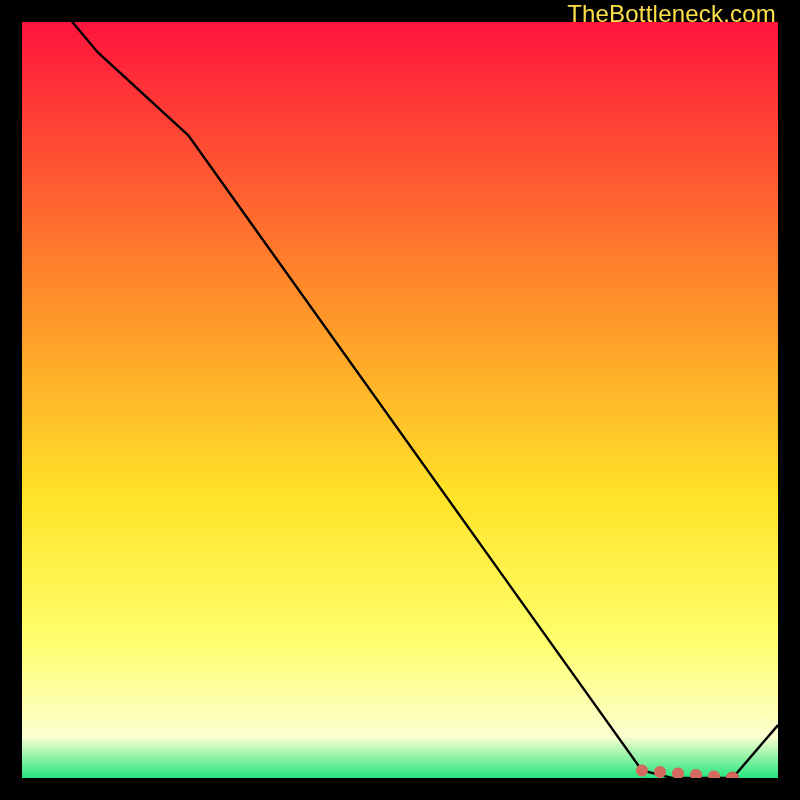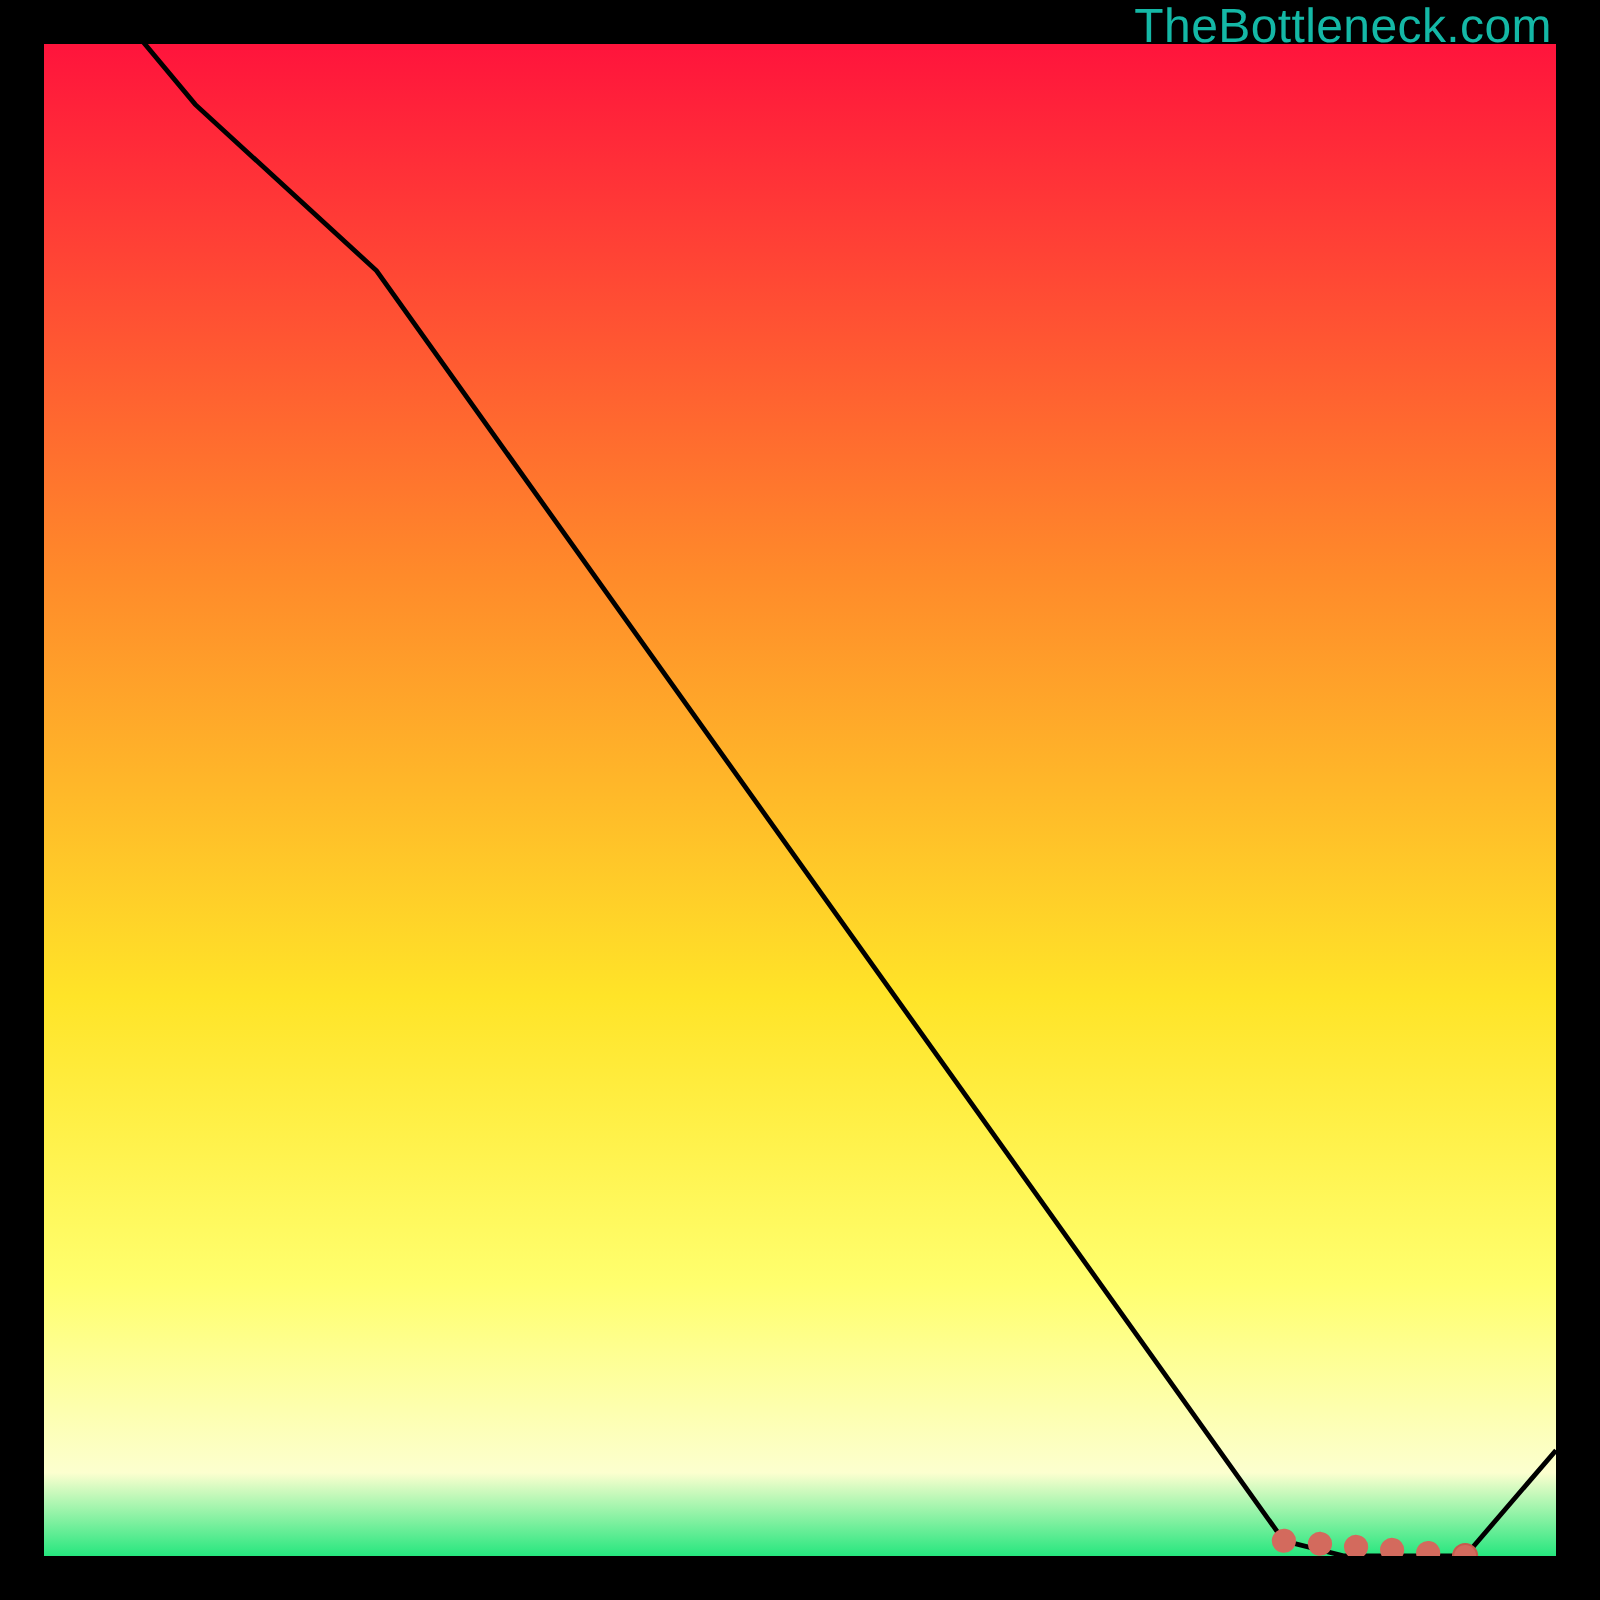--- a/index.html
+++ b/index.html
@@ -16,21 +16,21 @@
     height: 800px;
     background: #000000;
   }
   .watermark {
     position: absolute;
     top: 0px;
     right: 24px;
     font-family: Arial, Helvetica, sans-serif;
     font-size: 24px;
     font-weight: 500;
-    color: #14b8a6;
+    color: #fde047;
     letter-spacing: 0.2px;
   }
   svg.plot {
     position: absolute;
     left: 22px;
     top: 22px;
     width: 756px;
     height: 756px;
     display: block;
   }

